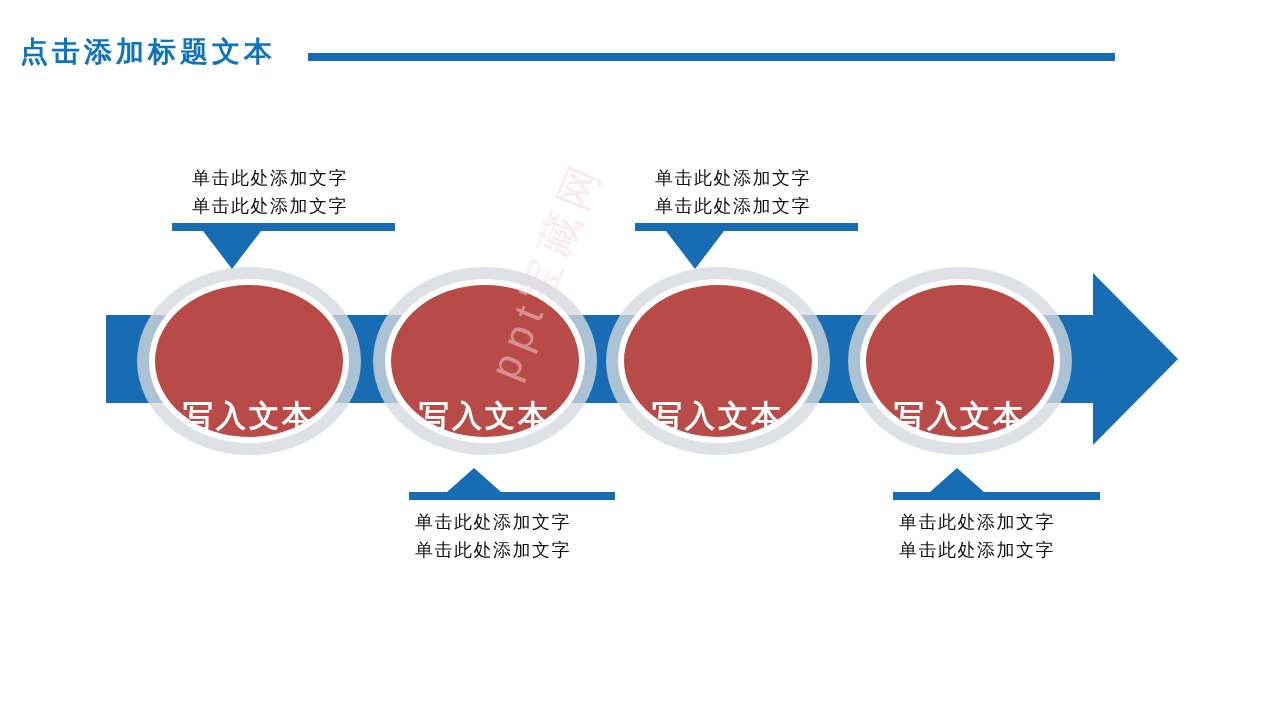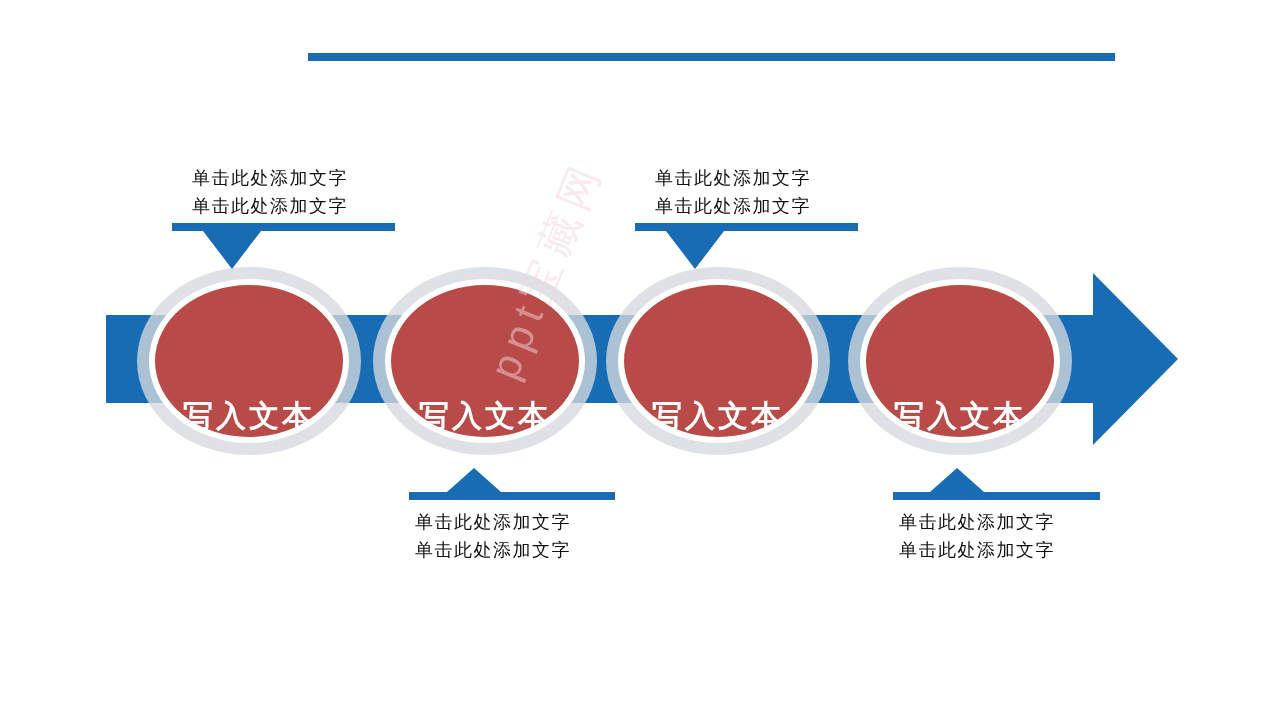--- a/index.html
+++ b/index.html
@@ -104,20 +104,21 @@
     z-index: 4;
     pointer-events: none;
     white-space: nowrap;
   }
 </style>
 </head>
 <body>
 
 <div class="slide">
 
+  <div class="slide-title">点击添加标题文本</div>
   <div class="title-underline"></div>
 
   <div class="process-band"></div>
   <div class="process-arrowhead"></div>
 
   <div class="node" style="left:149px;">
     <span class="node-label">写入文本</span>
   </div>
   <div class="node" style="left:385px;">
     <span class="node-label">写入文本</span>

